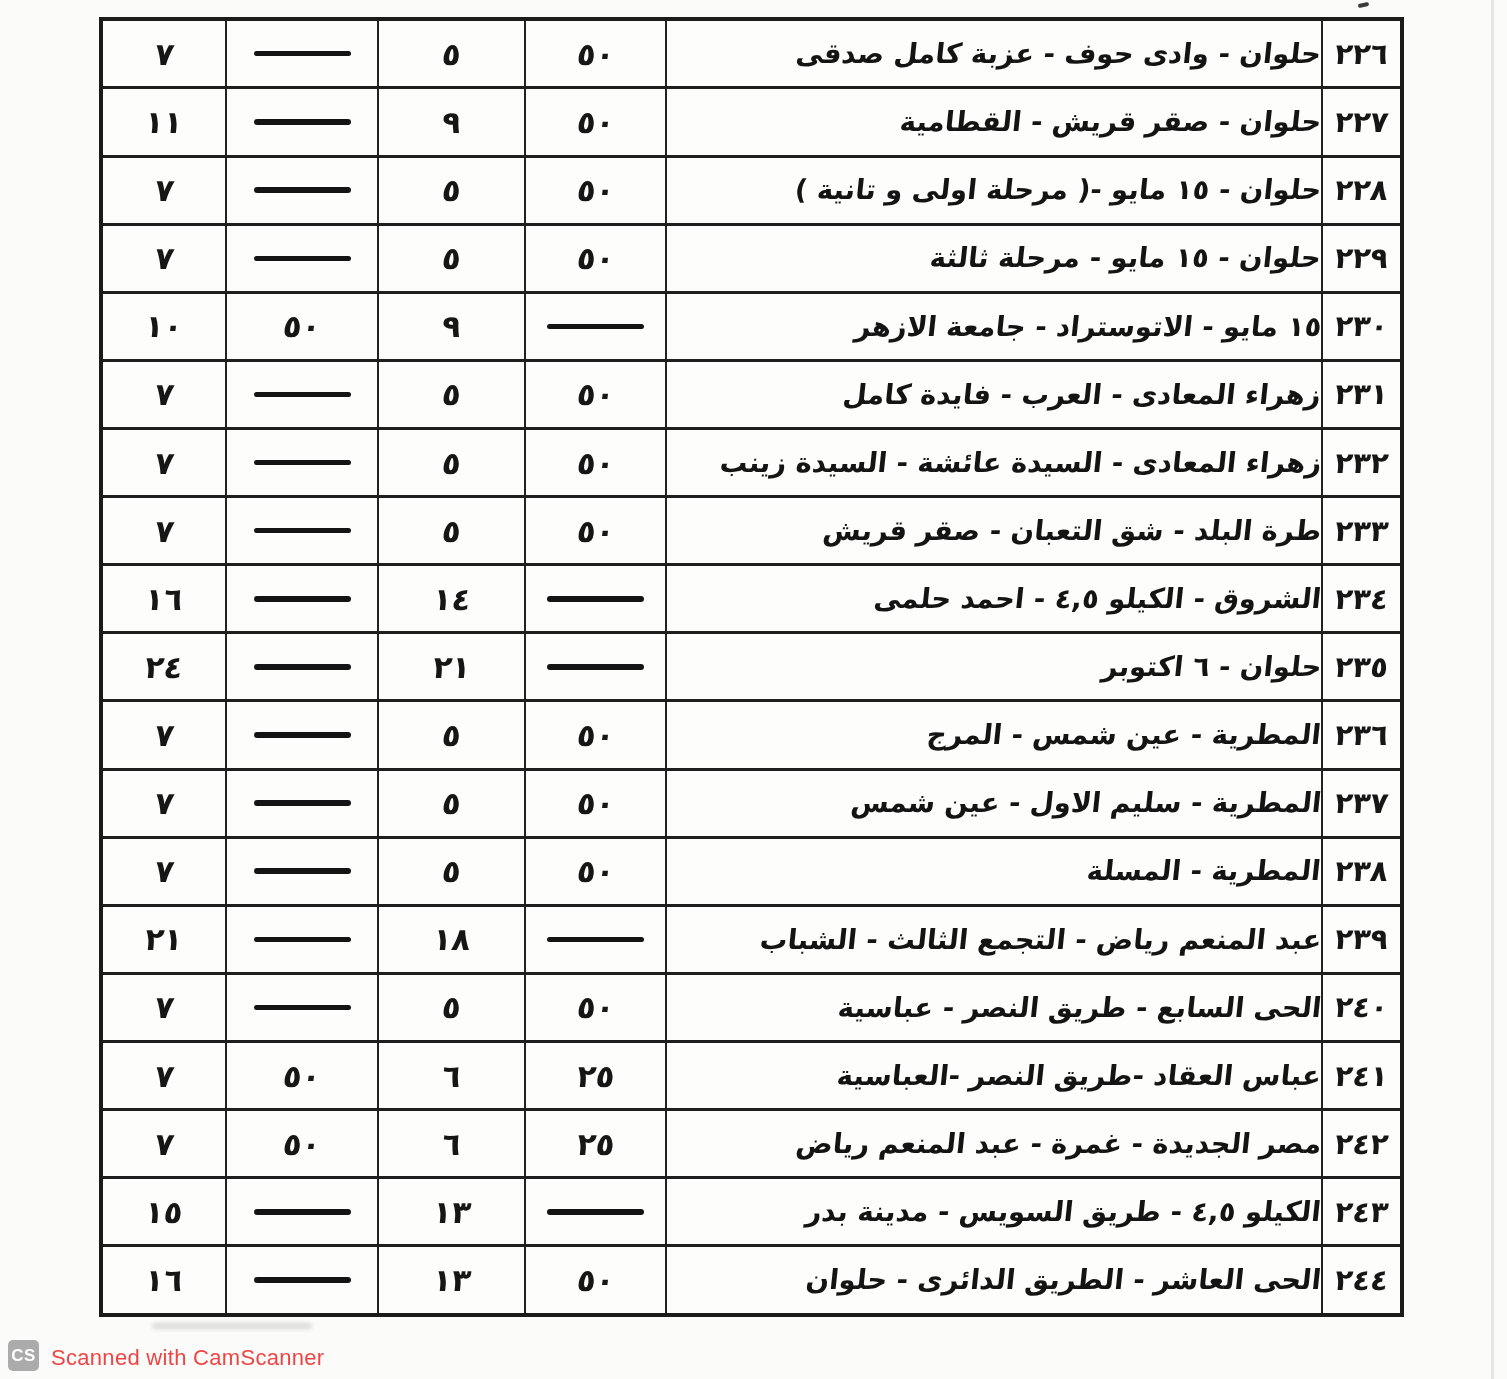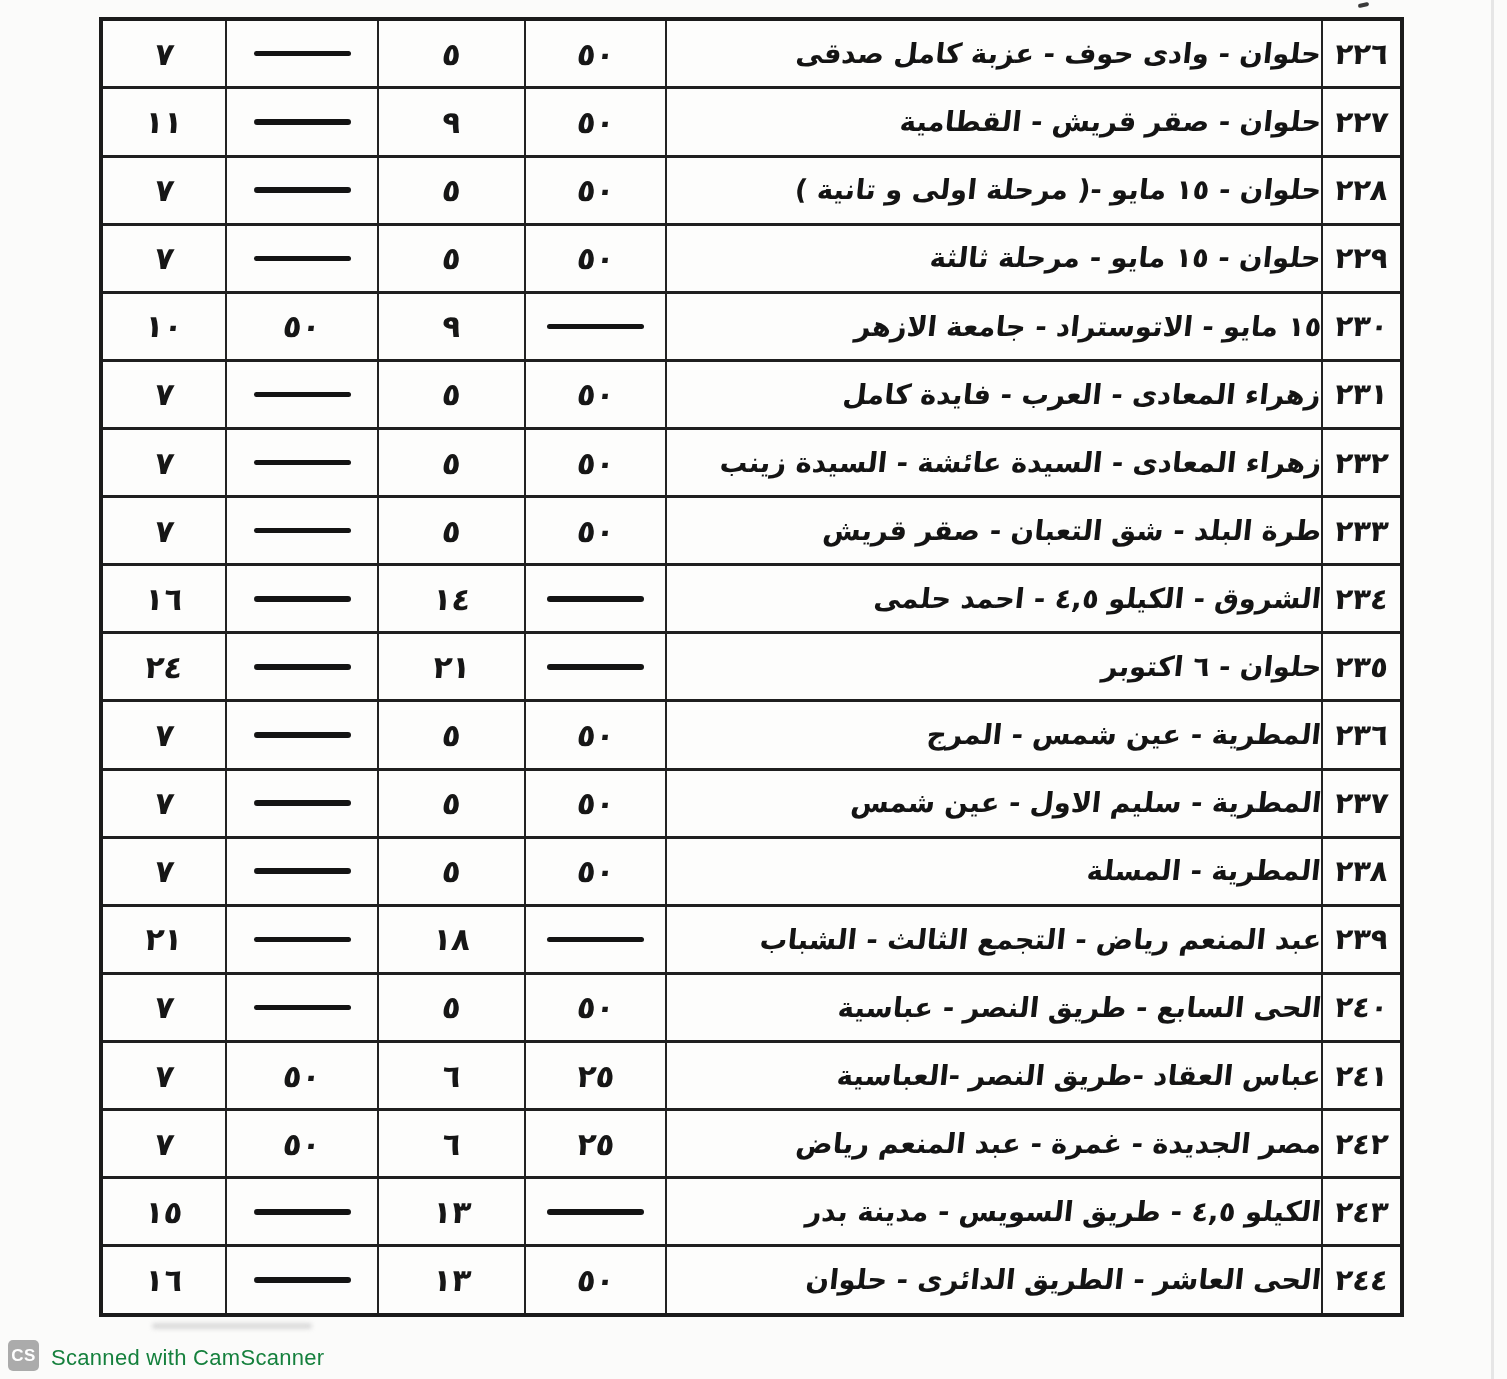--- a/index.html
+++ b/index.html
@@ -137,21 +137,21 @@
     border-radius: 5px;
     color: #ffffff;
     font-weight: bold;
     font-size: 17px;
     display: flex;
     align-items: center;
     justify-content: center;
     letter-spacing: 0.5px;
   }
   .wm-text {
-    color: #15803d;
+    color: #ef4444;
     font-size: 22px;
     letter-spacing: 0.3px;
   }
 </style>
 </head>
 <body>
 
 <div class="page">
 
   <div class="ink-speck"></div>

